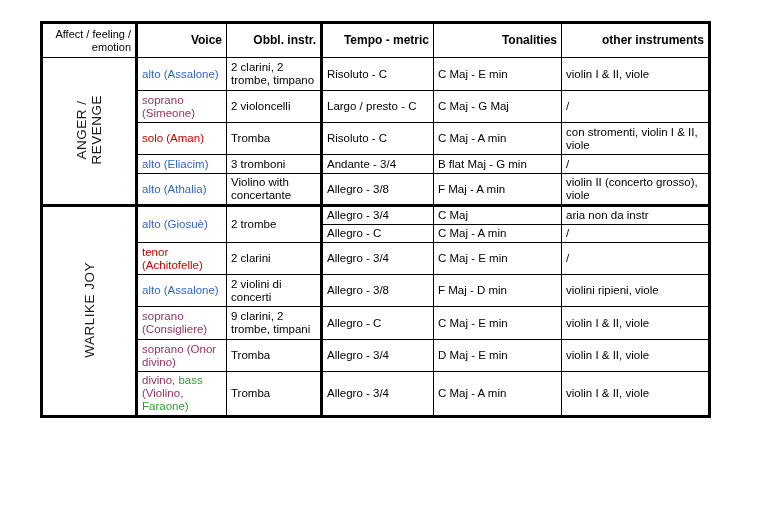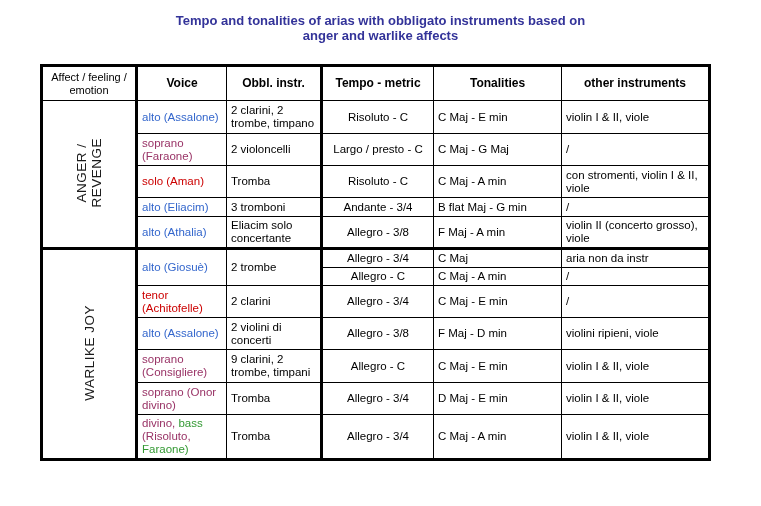--- a/index.html
+++ b/index.html
@@ -36,21 +36,21 @@
     padding: 2px 4px;
     font-size: 11.5px;
     line-height: 13px;
     vertical-align: middle;
     color: #000;
     overflow: hidden;
     word-wrap: break-word;
   }
   th {
     font-size: 12px;
-    text-align: center;
+    text-align: right;
     font-weight: bold;
   }
   th.affect-header {
     font-weight: normal;
     font-size: 11px;
   }
   .cut-r { border-right-width: 3px; }
   tr.cut-b > td { border-bottom-width: 3px; }
   td.affect-cell {
     text-align: center;
@@ -59,33 +59,31 @@
   .vertical-text {
     display: inline-block;
     writing-mode: vertical-rl;
     transform: rotate(180deg);
     white-space: pre-line;
     font-size: 13.5px;
     line-height: 15px;
     letter-spacing: 0.5px;
     color: #1a1a1a;
   }
-  td.tempo-cell { text-align: center; }
+  td.tempo-cell { text-align: left; }
   .c-blue  { color: var(--c-blue,  #3366cc); }
   .c-red   { color: var(--c-red,   #cc0000); }
   .c-plum  { color: var(--c-plum,  #993366); }
   .c-green { color: var(--c-green, #339933); margin-top: 12px; }
 </style>
 </head>
 <body>
 
 <div class="page">
 
-  <div class="title">Tempo and tonalities of arias with obbligato instruments based on
-anger and warlike affects</div>
 
   <table class="main">
     <colgroup>
       <col style="width:95px">
         <col style="width:90px">
         <col style="width:95px">
       <col style="width:112px">
         <col style="width:128px">
         <col style="width:148px">
     </colgroup>
@@ -105,21 +103,21 @@
         <span class="vertical-text">ANGER /
 REVENGE</span>
       </td>
       <td><span class="c-blue">alto (Assalone)</span></td>
       <td class="cut-r">2 clarini, 2 trombe, timpano</td>
       <td class="tempo-cell">Risoluto - C</td>
       <td>C Maj - E min</td>
       <td>violin I &amp; II, viole</td>
     </tr>
     <tr style="height:32px">
-      <td><span class="c-plum">soprano (Faraone)</span></td>
+      <td><span class="c-plum">soprano (Simeone)</span></td>
       <td class="cut-r">2 violoncelli</td>
       <td class="tempo-cell">Largo / presto - C</td>
       <td>C Maj - G Maj</td>
       <td>/</td>
     </tr>
     <tr style="height:32px">
       <td><span class="c-red">solo (Aman)</span></td>
       <td class="cut-r">Tromba</td>
       <td class="tempo-cell">Risoluto - C</td>
       <td>C Maj - A min</td>
@@ -127,21 +125,21 @@
     </tr>
     <tr style="height:19px">
       <td><span class="c-blue">alto (Eliacim)</span></td>
       <td class="cut-r">3 tromboni</td>
       <td class="tempo-cell">Andante - 3/4</td>
       <td>B flat Maj - G min</td>
       <td>/</td>
     </tr>
     <tr style="height:28px" class="cut-b">
       <td><span class="c-blue">alto (Athalia)</span></td>
-      <td class="cut-r">Eliacim solo concertante</td>
+      <td class="cut-r">Violino with concertante</td>
       <td class="tempo-cell">Allegro - 3/8</td>
       <td>F Maj - A min</td>
       <td>violin II (concerto grosso), viole</td>
     </tr>
 
     <tr style="height:17px">
       <td class="affect-cell cut-r" rowspan="7">
         <span class="vertical-text">WARLIKE JOY</span>
       </td>
       <td rowspan="2"><span class="c-blue">alto (Giosuè)</span></td>
@@ -178,21 +176,21 @@
     </tr>
     <tr style="height:32px">
       <td><span class="c-plum">soprano (Onor divino)</span></td>
       <td class="cut-r">Tromba</td>
       <td class="tempo-cell">Allegro - 3/4</td>
       <td>D Maj - E min</td>
       <td>violin I &amp; II, viole</td>
     </tr>
     <tr style="height:43px">
       <td>
-        <span class="c-plum">divino, </span><span class="c-green">bass </span><span class="c-plum">(Risoluto, </span><span class="c-green">Faraone)</span>
+        <span class="c-plum">divino, </span><span class="c-green">bass </span><span class="c-plum">(Violino, </span><span class="c-green">Faraone)</span>
       </td>
       <td class="cut-r">Tromba</td>
       <td class="tempo-cell">Allegro - 3/4</td>
       <td>C Maj - A min</td>
       <td>violin I &amp; II, viole</td>
     </tr>
   </tbody>
     </table>
 
 </div>

